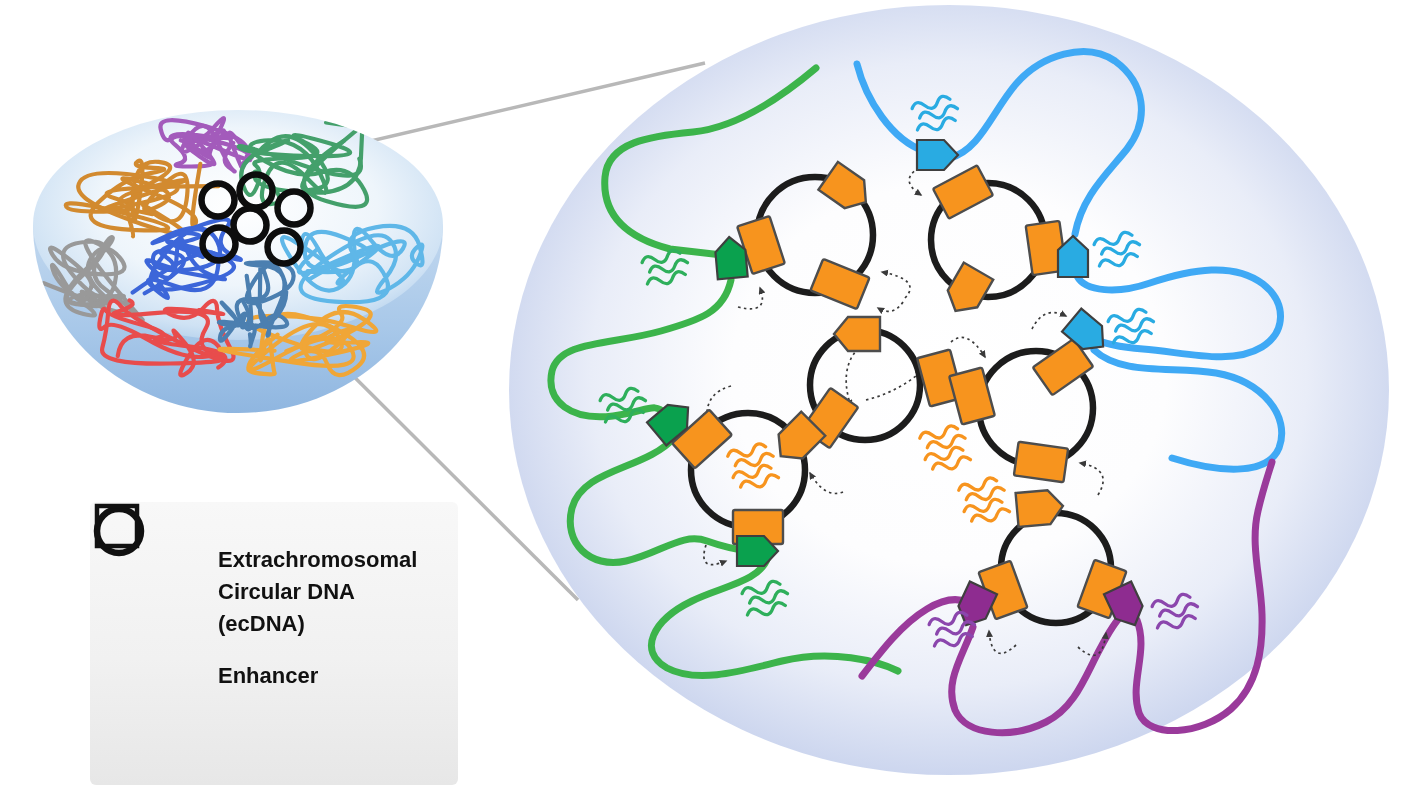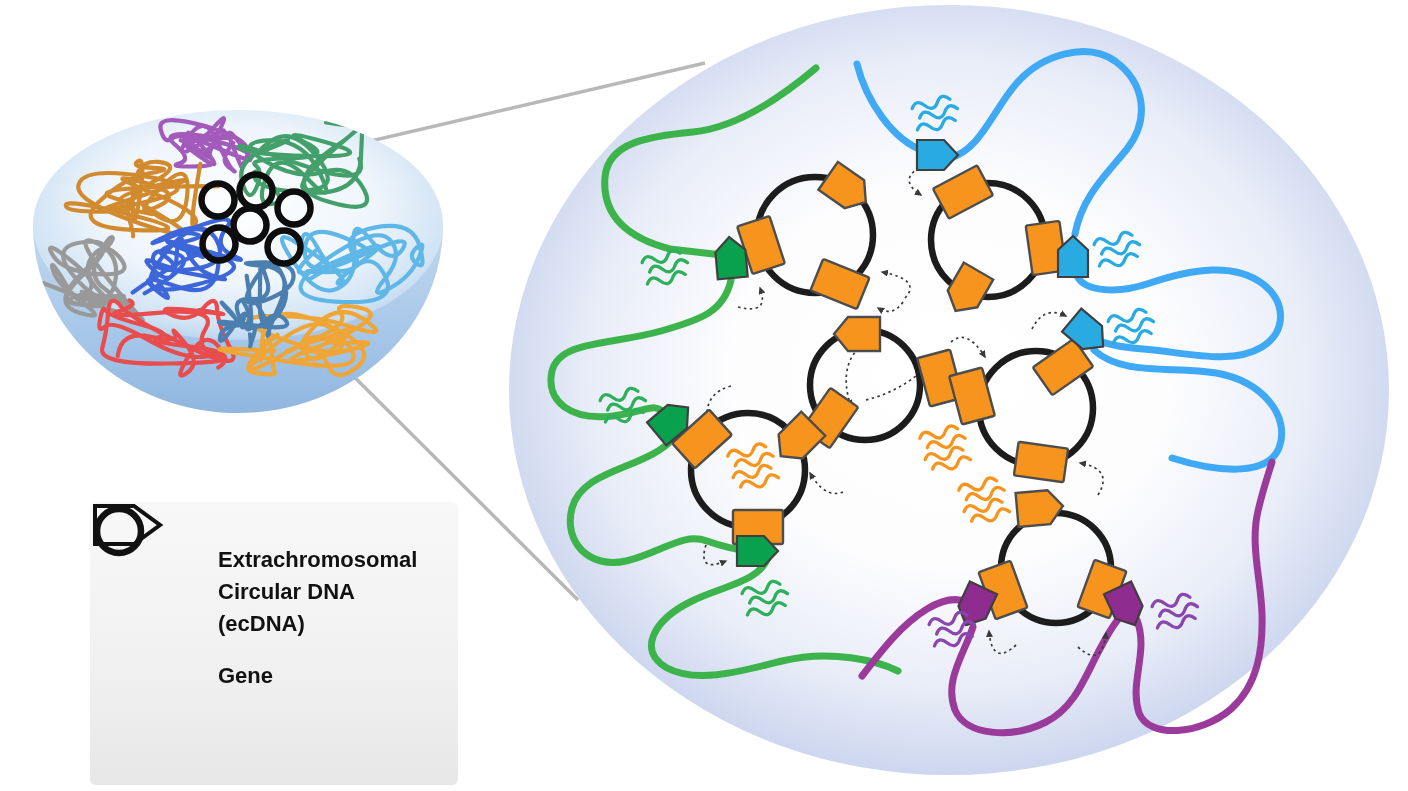--- a/index.html
+++ b/index.html
@@ -165,20 +165,20 @@
     <div class="legend-row">
       <span class="legend-sym">
         <svg width="58" height="58">
             <circle cx="29" cy="29" r="22" fill="none" stroke="#111" stroke-width="6.5"></circle>
           </svg>
       </span>
       <span class="legend-label">Extrachromosomal Circular DNA (ecDNA)</span>
     </div>
     <div class="legend-row">
       <span class="legend-sym">
-        <svg width="78" height="46">
-            <polygon points="5,4 44,4 70,23 44,42 5,42" fill="none" stroke="#111" stroke-width="4"></polygon>
+        <svg width="58" height="48">
+            <rect x="7" y="4" width="40" height="40" fill="none" stroke="#111" stroke-width="4.5"></rect>
           </svg>
       </span>
-      <span class="legend-label">Gene</span>
+      <span class="legend-label">Enhancer</span>
     </div>
   </div>
 </div>
 
 </body></html>

